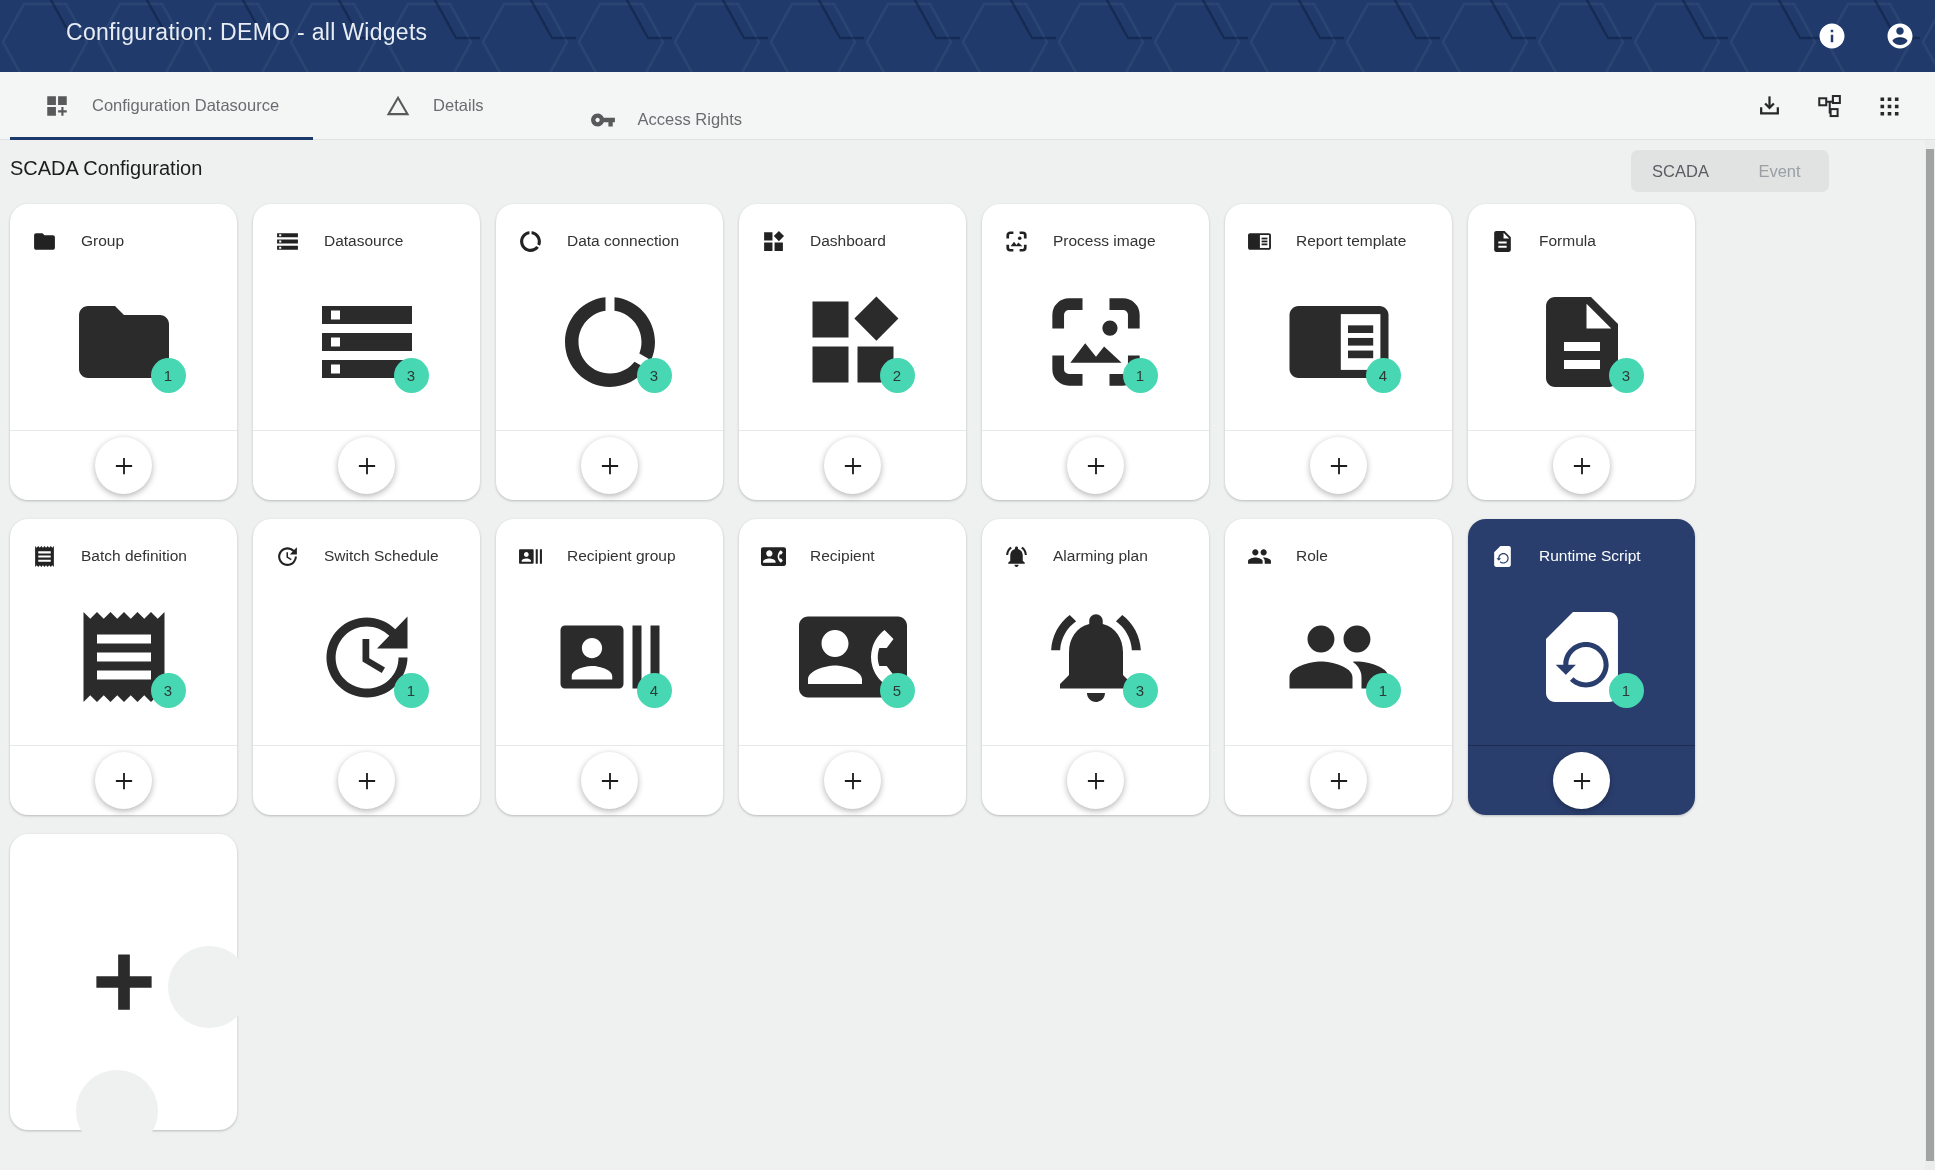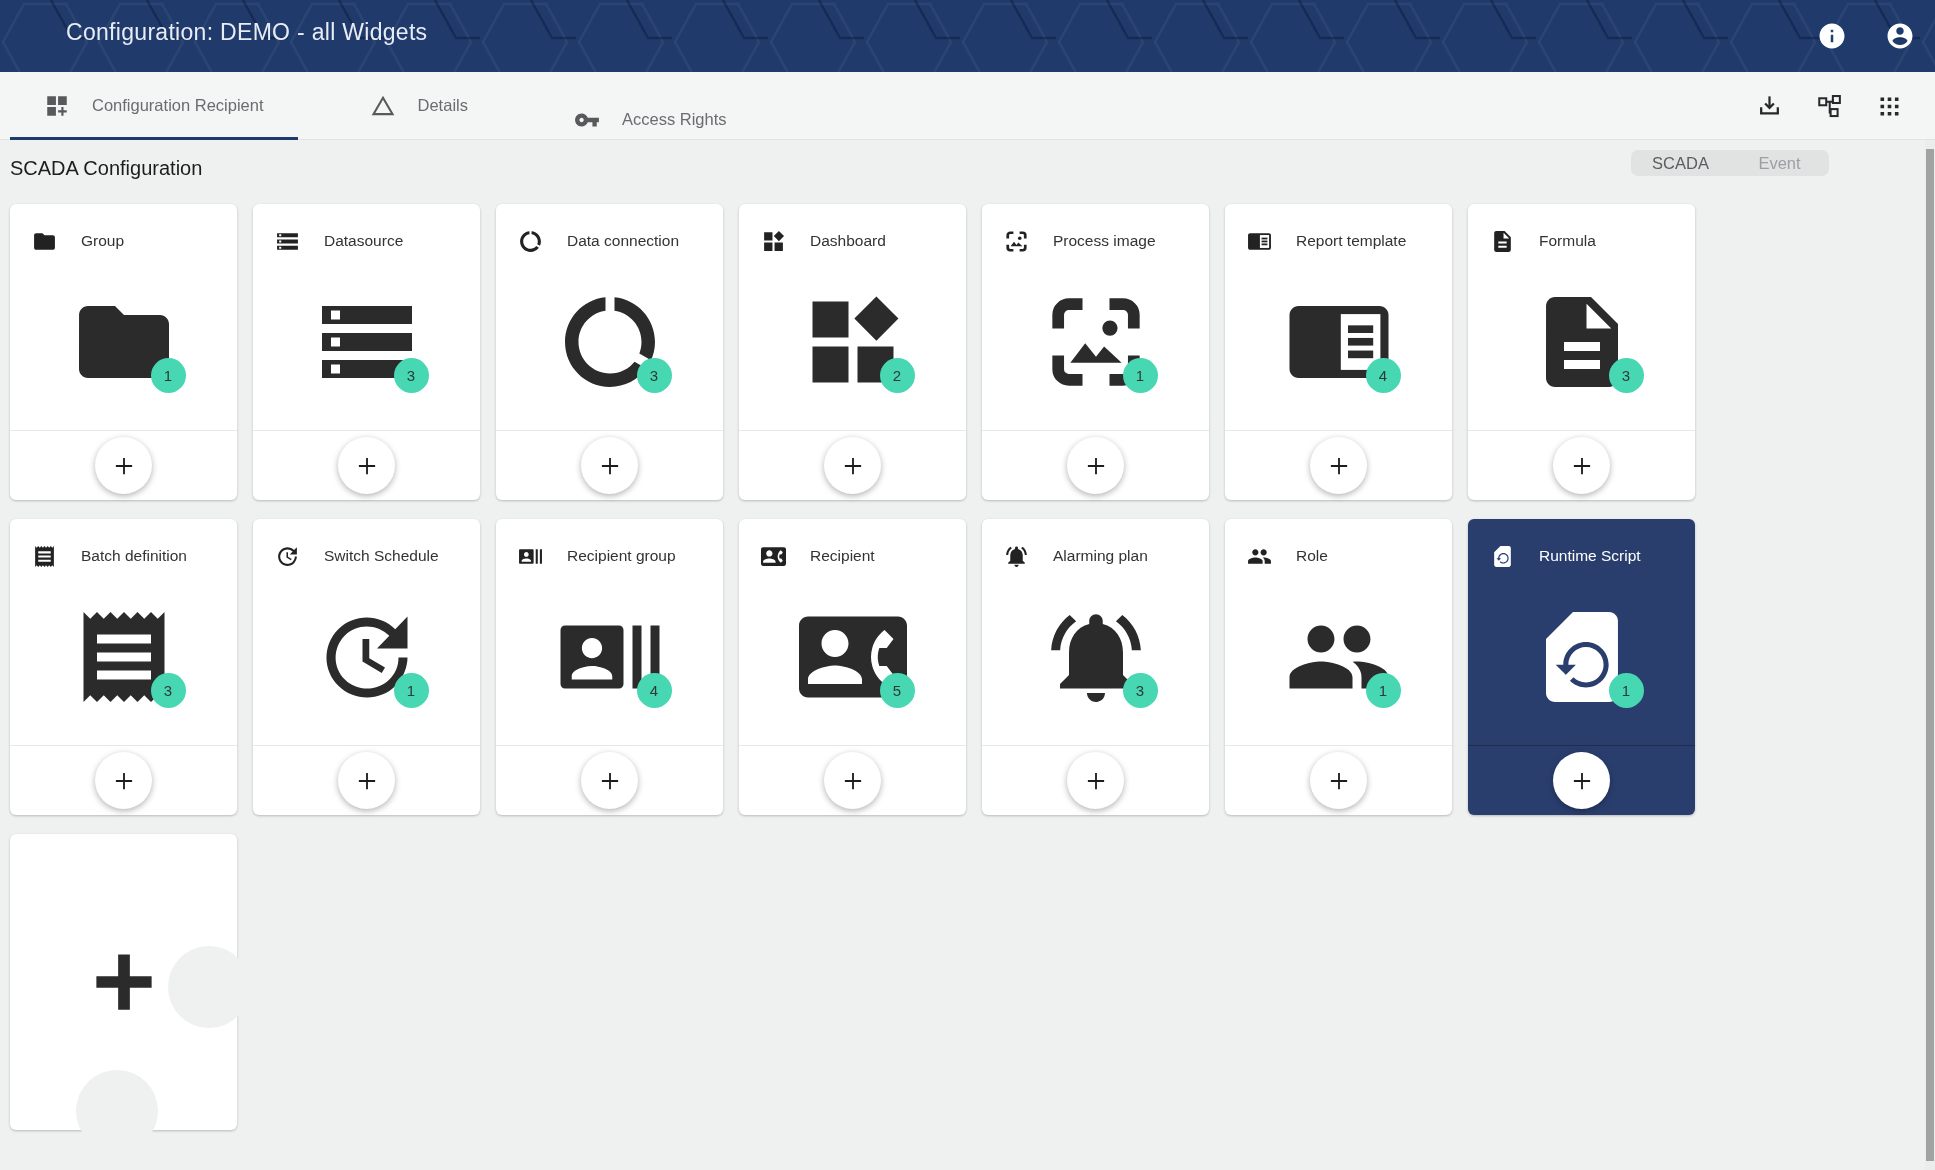--- a/index.html
+++ b/index.html
@@ -33,31 +33,31 @@
   .tab-tools { position:absolute; right:32px; top:0; height:68px; display:flex;
     align-items:center; gap:33px; }
   .tool-btn { width:27px; height:27px; color:#272829; background:none; border:none; cursor:pointer; padding:0; }
   .tool-btn svg { width:100%; height:100%; display:block; }
 
   
   .content { position:absolute; left:0; top:140px; width:1935px; height:1030px; }
   .heading-row { position:relative; height:64px; }
   .page-heading { position:absolute; left:10px; top:17px; font-size:20px;
     font-weight:400; color:#1d1d1d; }
-  .mode-toggle { position:absolute; left:1631px; top:10px; width:198px; height:26px;
+  .mode-toggle { position:absolute; left:1631px; top:10px; width:198px; height:42px;
     background:#e1e2e2; border-radius:7px; display:flex; overflow:hidden; }
   .mode-opt { flex:1; display:flex; align-items:center; justify-content:center;
     font-size:16.5px; cursor:pointer; }
   .mode-opt.selected { color:#595d62; }
   .mode-opt:not(.selected) { color:#9aa0a4; }
 
   
   .grid { display:grid; grid-template-columns:repeat(7,227px); grid-auto-rows:296px;
     column-gap:16px; row-gap:19px; padding-left:10px; }
-  .card { position:relative; background:#ffffff; border-radius:6px;
+  .card { position:relative; background:#ffffff; border-radius:18px;
     box-shadow:0 1px 3px rgba(0,0,0,.16), 0 1px 2px rgba(0,0,0,.08);
     color:#2b2b2b; cursor:pointer; }
   .card-header { position:absolute; left:0; top:0; right:0; height:60px;
     display:flex; align-items:center; gap:24px; padding:14px 16px 0 22px; }
   .hd-icon { width:25px; height:25px; flex:0 0 auto; color:#222; }
   .hd-icon svg { width:100%; height:100%; display:block; }
   .card-title { font-size:15.5px; color:#333; white-space:nowrap; }
   .card-body { position:absolute; left:0; top:60px; right:0; bottom:70px;
     display:flex; align-items:center; justify-content:center; }
   .big-icon { width:108px; height:108px; margin-top:-10px; color:#2b2b2b; }
@@ -228,21 +228,21 @@
   </div>
 </header>
 
 <nav class="tab-bar">
   <div class="tab active">
     <span class="t-icon">
         <svg>
           <use href="#i-grid-tab"></use>
         </svg>
       </span>
-    <span class="tab-label">Configuration Recipient</span>
+    <span class="tab-label">Configuration Datasource</span>
   </div>
   <div class="tab">
     <span class="t-icon">
         <svg>
           <use href="#i-warning"></use>
         </svg>
       </span>
     <span class="tab-label">Details</span>
   </div>
   <div class="tab">

